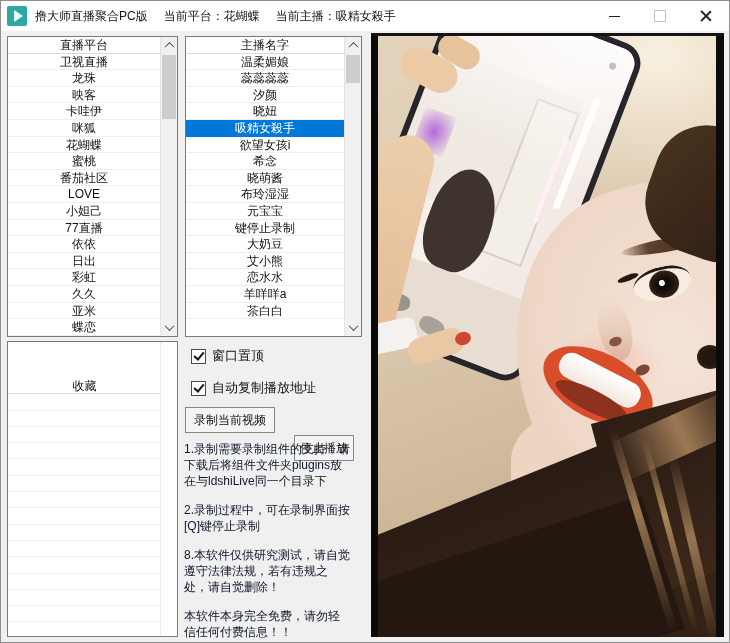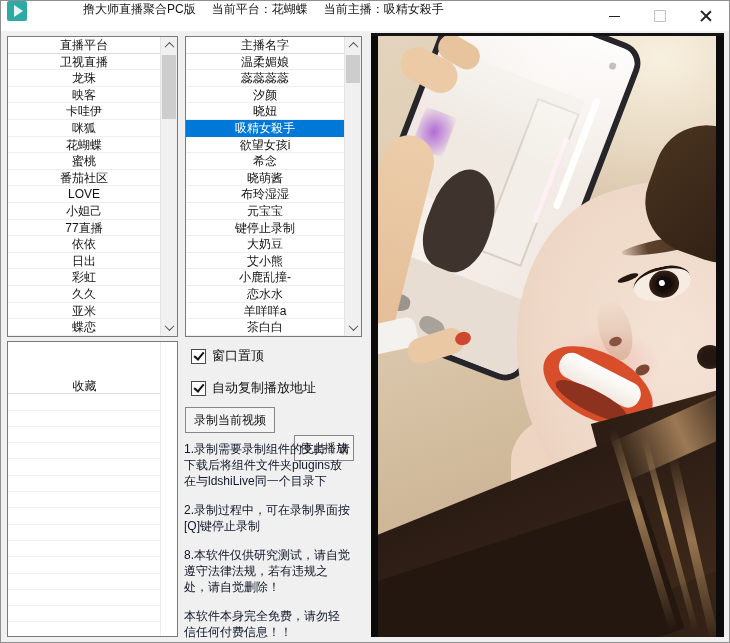--- a/index.html
+++ b/index.html
@@ -1,21 +1,21 @@
 <!DOCTYPE html>
 <html><head>
 <meta charset="utf-8">
 <style>
   html,body{margin:0;padding:0;width:730px;height:643px;overflow:hidden;
     font-family:"Liberation Sans","DejaVu Sans",sans-serif;}
   .app{position:relative;width:728px;height:641px;background:#f0f0f0;
     border:1px solid #8f8f8f;box-sizing:content-box;}
   
   .titlebar{position:absolute;left:0;top:0;width:728px;height:30px;background:#ffffff;
-    display:flex;align-items:flex-start;gap:48px;}
+    display:flex;align-items:center;}
   .appicon{width:20px;height:20px;margin:0 8px 0 6px;background:#2ea9a3;border-radius:2px;
     display:flex;align-items:center;justify-content:center;}
   .appicon .tri{width:0;height:0;border-left:9px solid #e7f6f5;border-top:6px solid transparent;
     border-bottom:6px solid transparent;margin-left:3px;}
   .titletext{font-size:12px;color:#151515;display:flex;gap:16px;white-space:nowrap;}
   .winbtns{margin-left:auto;display:flex;height:30px;}
   .winbtn{width:46px;height:30px;display:flex;align-items:center;justify-content:center;cursor:default;}
   .min-glyph{display:block;width:11px;height:1px;background:#222;}
   .max-glyph{display:block;width:10px;height:10px;border:1px solid #c3c3c3;background:transparent;}
   .x-icon{position:relative;display:block;width:12px;height:12px;}
@@ -198,21 +198,20 @@
         <div class="lrow">晓妞</div>
         <div class="lrow selected">吸精女殺手</div>
         <div class="lrow">欲望女孩i</div>
         <div class="lrow">希念</div>
         <div class="lrow">晓萌酱</div>
         <div class="lrow">布玲湿湿</div>
         <div class="lrow">元宝宝</div>
         <div class="lrow">键停止录制</div>
         <div class="lrow">大奶豆</div>
         <div class="lrow">艾小熊</div>
-        <div class="lrow">小鹿乱撞-</div>
         <div class="lrow">恋水水</div>
         <div class="lrow">羊咩咩a</div>
         <div class="lrow">茶白白</div>
       </div>
     <div class="scrollbar">
       <span class="sb-arrow sb-up">
           <span class="chev up"></span>
         </span>
       <span class="sb-thumb" style="top:18px;height:28px;"></span>
       <span class="sb-arrow sb-down">

